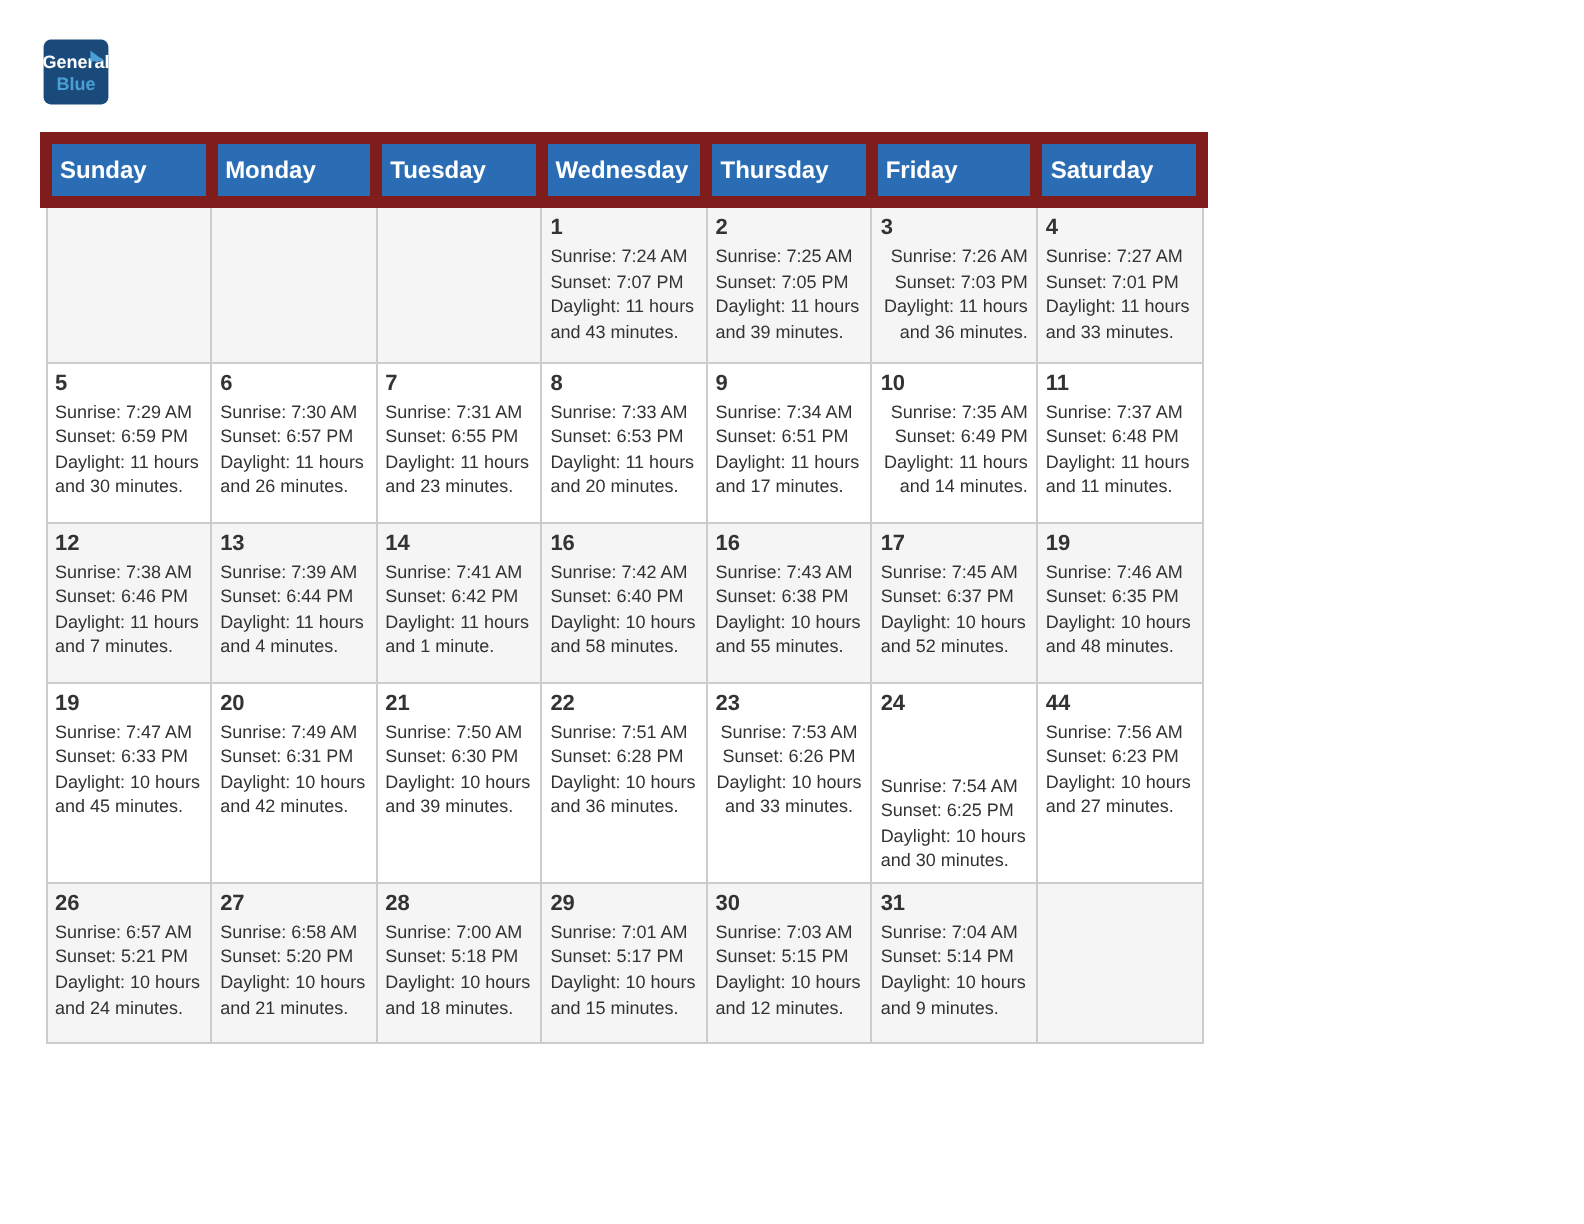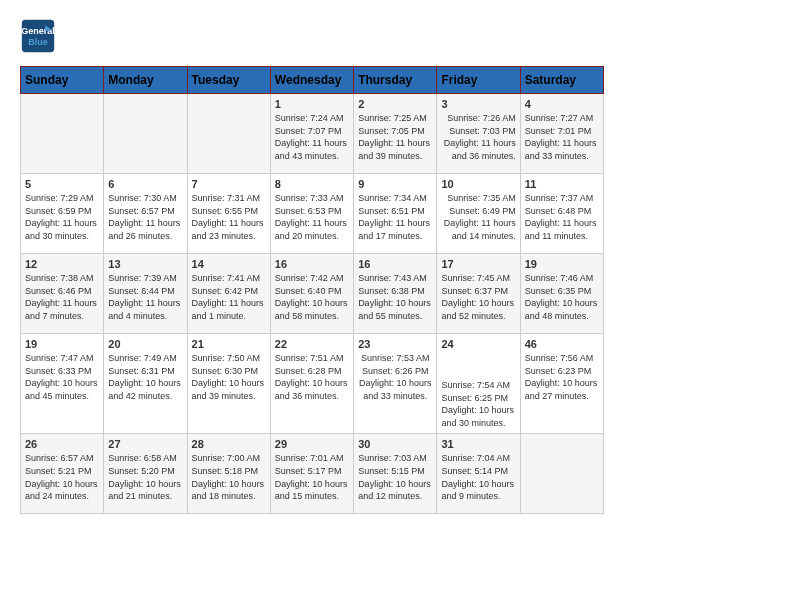--- a/index.html
+++ b/index.html
@@ -49,26 +49,26 @@
       color: #444;
       margin-top: 2px;
     }
     table {
       width: 100%;
       border-collapse: collapse;
       table-layout: fixed;
     }
     thead tr th {
       background-color: #2a6db5;
-      color: #000000;
+      color: #ffffff;
       font-size: 12px;
       font-weight: bold;
       padding: 6px 4px;
       text-align: left;
-      border: 1px solid #7f1d1d;
+      border: 6px solid #7f1d1d;
     }
     tbody tr td {
       border: 1px solid #ccc;
       vertical-align: top;
       padding: 4px 4px 4px 4px;
       font-size: 9.5px;
       color: #333;
       height: 80px;
       background: #fff;
     }
@@ -301,21 +301,21 @@
 and 33 minutes.</div>
           </td>
           <td>
             <span class="day-num">24</span>
             <div class="day-info" style="white-space: pre-line; margin-top: 29px;">Sunrise: 7:54 AM
 Sunset: 6:25 PM
 Daylight: 10 hours
 and 30 minutes.</div>
           </td>
           <td>
-            <span class="day-num">46</span>
+            <span class="day-num">44</span>
             <div class="day-info" style="white-space: pre-line;">Sunrise: 7:56 AM
 Sunset: 6:23 PM
 Daylight: 10 hours
 and 27 minutes.</div>
           </td>
         </tr>
         <tr>
           <td>
             <span class="day-num">26</span>
             <div class="day-info" style="white-space: pre-line;">Sunrise: 6:57 AM

